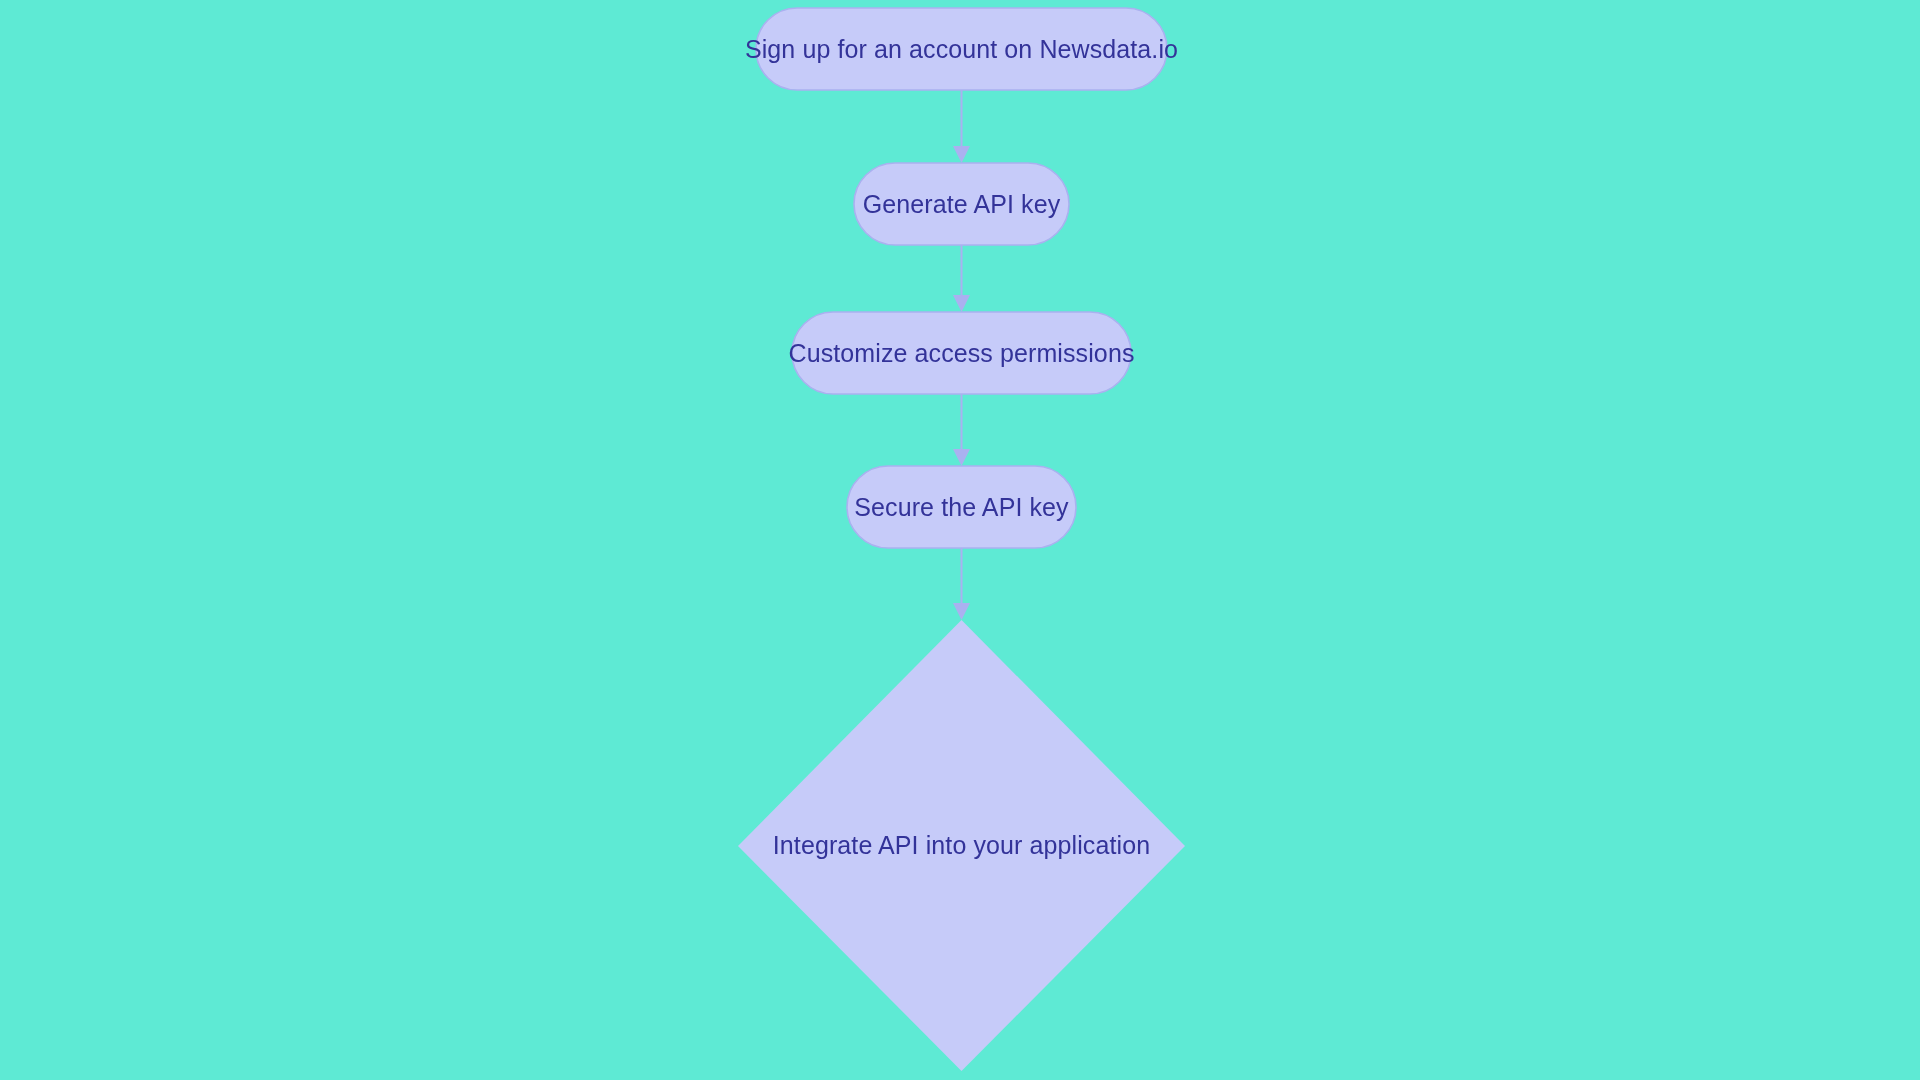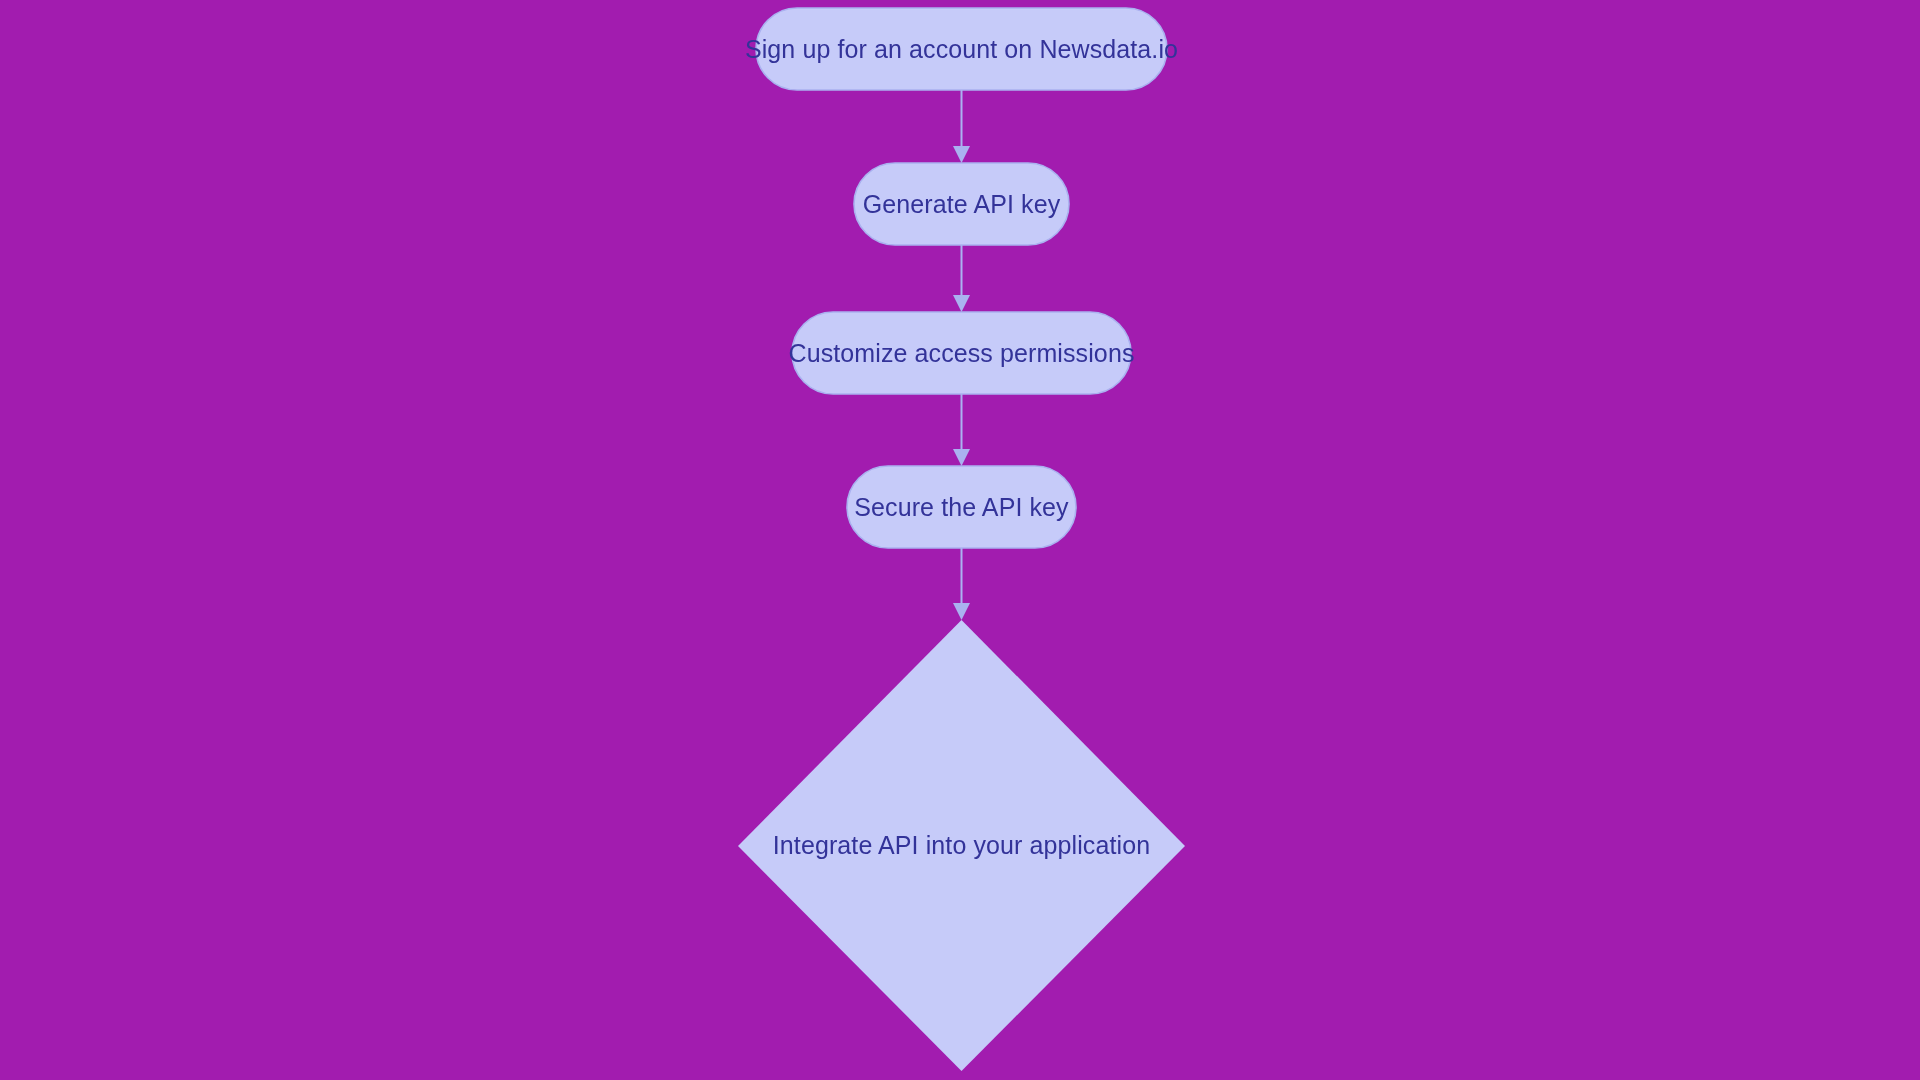--- a/index.html
+++ b/index.html
@@ -11,21 +11,21 @@
   body {
     width: 1920px;
     height: 1080px;
     overflow: hidden;
     font-family: "Liberation Sans", "DejaVu Sans", sans-serif;
   }
   #flow-root {
     position: relative;
     width: 1920px;
     height: 1080px;
-    background: #a21caf;
+    background: #5eead4;
   }
   #flow-svg {
     position: absolute;
     left: 0;
     top: 0;
     width: 1920px;
     height: 1080px;
     display: block;
   }
   .node-shape {

